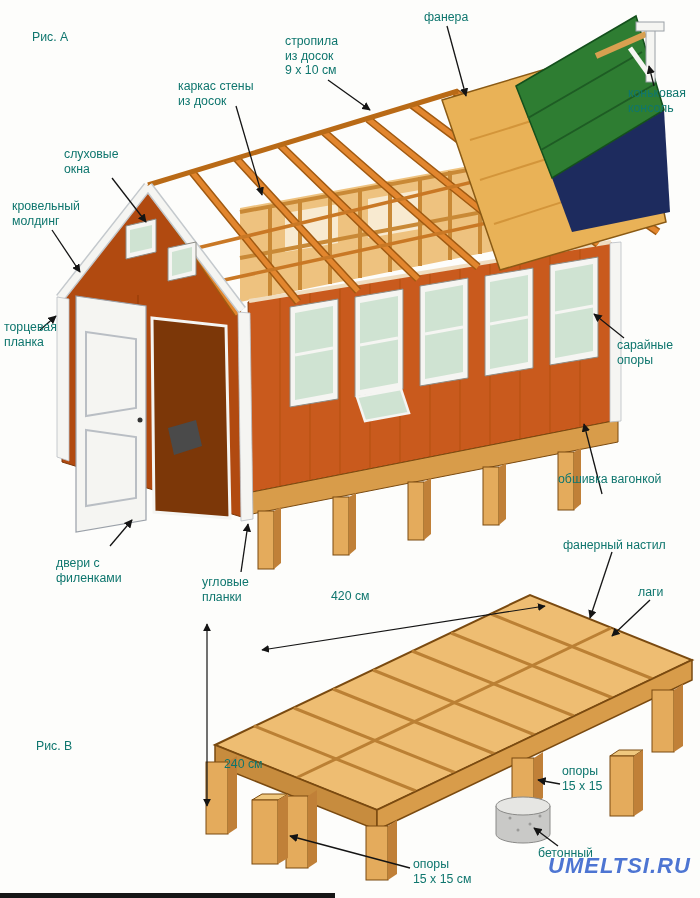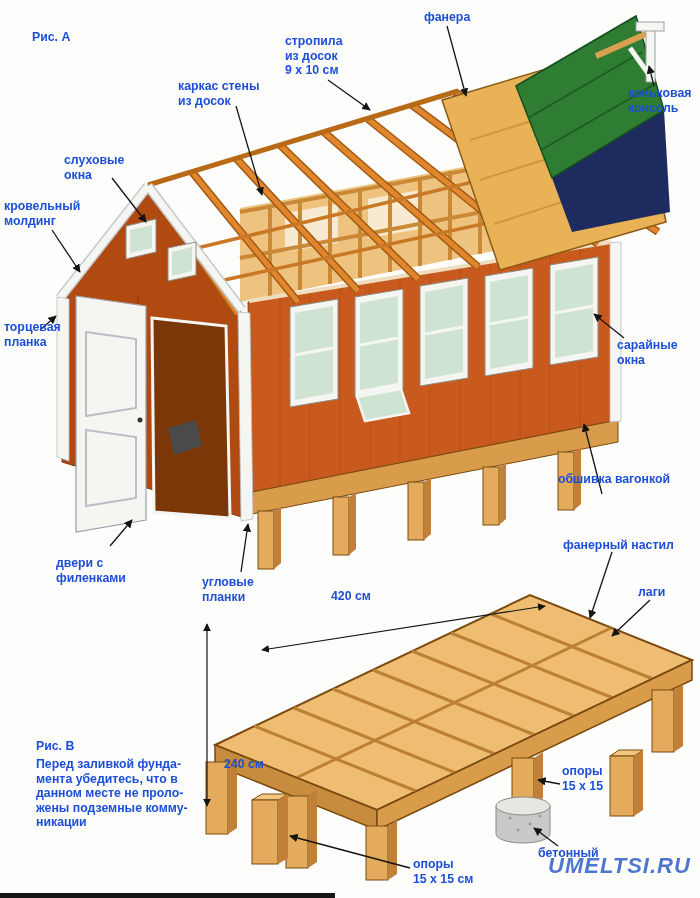--- a/index.html
+++ b/index.html
@@ -1,19 +1,19 @@
 <!DOCTYPE html>
 <html style="--a-wall: #c95a1d; --a-wall_dark: #b14a10; --a-frame_wood: #e2862e; --a-frame_light: #eec27f; --a-plywood: #e9b257; --a-shingles: #2e7d32; --a-shingles_shadow: #1d2b5e; --a-trim: #f5f5f2; --a-glass: #cfe3d2; --b-deck: #eebd72; --b-deck_front: #c78c3e; --b-deck_side: #d89c4a; --b-post: #e4ab5c; --b-post_side: #c08038; --b-joist: #bb8034; --b-concrete: #c9c9c7; --b-concrete_top: #e6e6e3; --p-watermark: #2f5ecb;"><head>
 <meta charset="utf-8">
 <style>
   html,body{margin:0;padding:0;background:#fff;}
   .canvas{position:relative;width:700px;height:898px;background:#fdfdfb;overflow:hidden;
           font-family:"Liberation Sans",sans-serif;}
   .canvas > svg{position:absolute;left:0;top:0;}
-  .lbl{position:absolute;font-weight:bold;font-size:12.3px;line-height:1.18;color:#1d4ed8;
+  .lbl{position:absolute;font-weight:normal;font-size:12.3px;line-height:1.18;color:#0f766e;
        white-space:pre-line;}
   .wm{position:absolute;left:532px;top:853px;font-weight:bold;font-style:italic;font-size:22px;
       letter-spacing:1px;color:var(--p-watermark,#2f5ecb);opacity:.85;
       text-shadow:0 0 3px #ffffff,0 0 1px #ffffff;margin-left:16px;}
   .scan-edge{position:absolute;left:0;bottom:0;width:335px;height:5px;background:#161616;}
 
   
   .f-wall{fill:var(--a-wall)}        .f-walld{fill:var(--a-wall_dark)}
   .f-band{fill:var(--a-frame_light)} .sk-wood{stroke:var(--a-frame_wood)}
   .f-ply{fill:var(--a-plywood)}      .f-shin{fill:var(--a-shingles)}
@@ -223,46 +223,41 @@
   </g>
 </svg>
 
   <div class="lbl" style="left:32px;top:30px">Рис. А</div>
   <div class="lbl" style="left:424px;top:10px">фанера</div>
   <div class="lbl" style="left:285px;top:34px">стропила
 из досок
 9 x 10 см</div>
   <div class="lbl" style="left:178px;top:79px">каркас стены
 из досок</div>
-  <div class="lbl" style="left:64px;top:153px">слуховые
+  <div class="lbl" style="left:64px;top:147px">слуховые
 окна</div>
-  <div class="lbl" style="left:4px;top:199px">кровельный
+  <div class="lbl" style="left:12px;top:199px">кровельный
 молдинг</div>
   <div class="lbl" style="left:4px;top:320px">торцевая
 планка</div>
   <div class="lbl" style="left:628px;top:86px">коньковая
 консоль</div>
   <div class="lbl" style="left:617px;top:338px">сарайные
-окна</div>
+опоры</div>
   <div class="lbl" style="left:558px;top:472px">обшивка вагонкой</div>
   <div class="lbl" style="left:56px;top:556px">двери с
 филенками</div>
   <div class="lbl" style="left:202px;top:575px">угловые
 планки</div>
 
   <div class="lbl" style="left:563px;top:538px">фанерный настил</div>
   <div class="lbl" style="left:638px;top:585px">лаги</div>
   <div class="lbl" style="left:331px;top:589px">420 см</div>
   <div class="lbl" style="left:224px;top:757px">240 см</div>
   <div class="lbl" style="left:36px;top:739px">Рис. В</div>
-  <div class="lbl" style="left:36px;top:757px">Перед заливкой фунда-
-мента убедитесь, что в
-данном месте не проло-
-жены подземные комму-
-никации</div>
   <div class="lbl" style="left:562px;top:764px">опоры
 15 x 15</div>
   <div class="lbl" style="left:413px;top:857px">опоры
 15 x 15 см</div>
   <div class="lbl" style="left:538px;top:846px">бетонный</div>
 
   <div class="wm">UMELTSI.RU</div>
   <div class="scan-edge"></div>
 </div>
 

